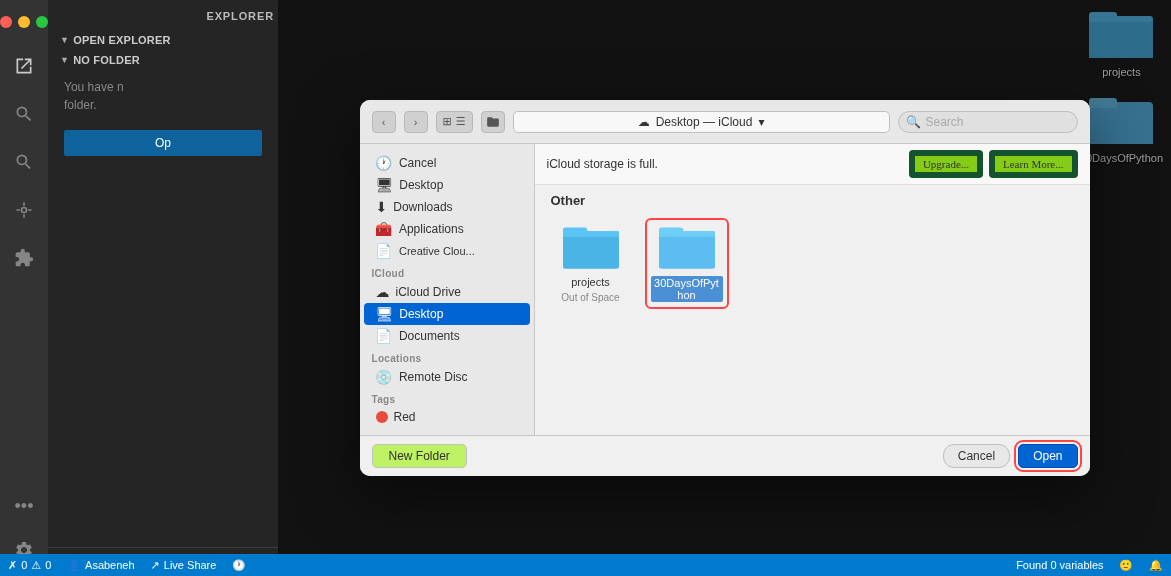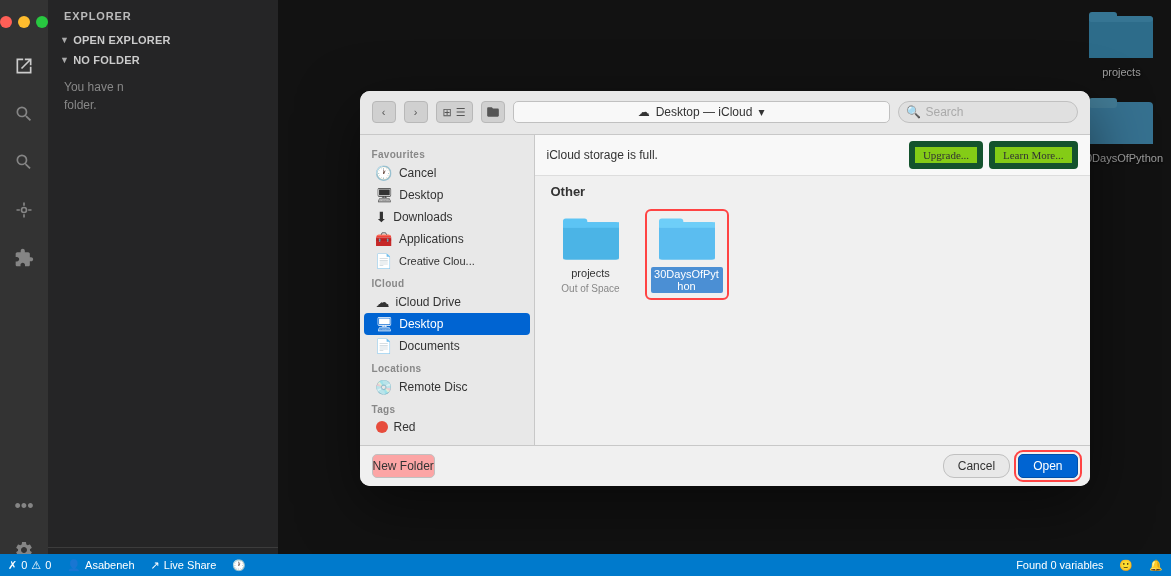--- a/index.html
+++ b/index.html
@@ -69,20 +69,21 @@
       flex-shrink: 0;
       overflow: hidden;
     }
     .sidebar-title {
       color: #bbbbbb;
       font-size: 11px;
       font-weight: 700;
       letter-spacing: 0.08em;
       padding: 10px 4px 8px 16px;
       text-transform: uppercase;
+      text-align: right;
     }
     .sidebar-section-header {
       color: #cccccc;
       font-size: 11px;
       font-weight: 600;
       padding: 4px 12px;
       display: flex;
       align-items: center;
       gap: 4px;
       letter-spacing: 0.02em;
@@ -354,24 +355,24 @@
 
     .finder-footer {
       border-top: 1px solid #c8c8c8;
       padding: 8px 12px;
       display: flex;
       align-items: center;
       justify-content: space-between;
       background: #f0f0f0;
     }
     .new-folder-btn {
-      background: #fca5a5;
+      background: #bef264;
       border: 1px solid #c0c0c0;
       border-radius: 5px;
-      padding: 4px 0;
+      padding: 4px 16px;
       font-size: 12px;
       cursor: pointer;
       color: #333;
     }
     .dialog-buttons {
       display: flex;
       gap: 8px;
     }
     .cancel-btn {
       background: #e8e8e8;
@@ -503,20 +504,21 @@
     <span>OPEN EXPLORER</span>
   </div>
   <div class="sidebar-section-header">
     <span class="chevron">▼</span>
     <span>NO FOLDER</span>
   </div>
   <div class="sidebar-message">
     <span>You have n</span><br>
     <span>folder.</span>
   </div>
+  <button class="open-folder-btn">Op</button>
   <div class="outline-section">
     <div class="outline-header">
       <span class="chevron">▶</span>
       <span>OUTLINE</span>
     </div>
   </div>
 </div>
 
 <div class="main-area">
 
@@ -566,21 +568,20 @@
         </div>
         <div class="search-box">
           <span>🔍</span>
           <span style="color:#aaa;font-size:12px;">Search</span>
         </div>
       </div>
 
       <div class="finder-body">
 
         <div class="finder-sidebar">
-          <div class="finder-sidebar-section-title">Favourites</div>
           <div class="finder-sidebar-item">
             <span class="sidebar-item-icon">🕐</span>
             <span>Cancel</span>
           </div>
           <div class="finder-sidebar-item">
             <span class="sidebar-item-icon">🖥</span>
             <span>Desktop</span>
           </div>
           <div class="finder-sidebar-item">
             <span class="sidebar-item-icon">⬇</span>

